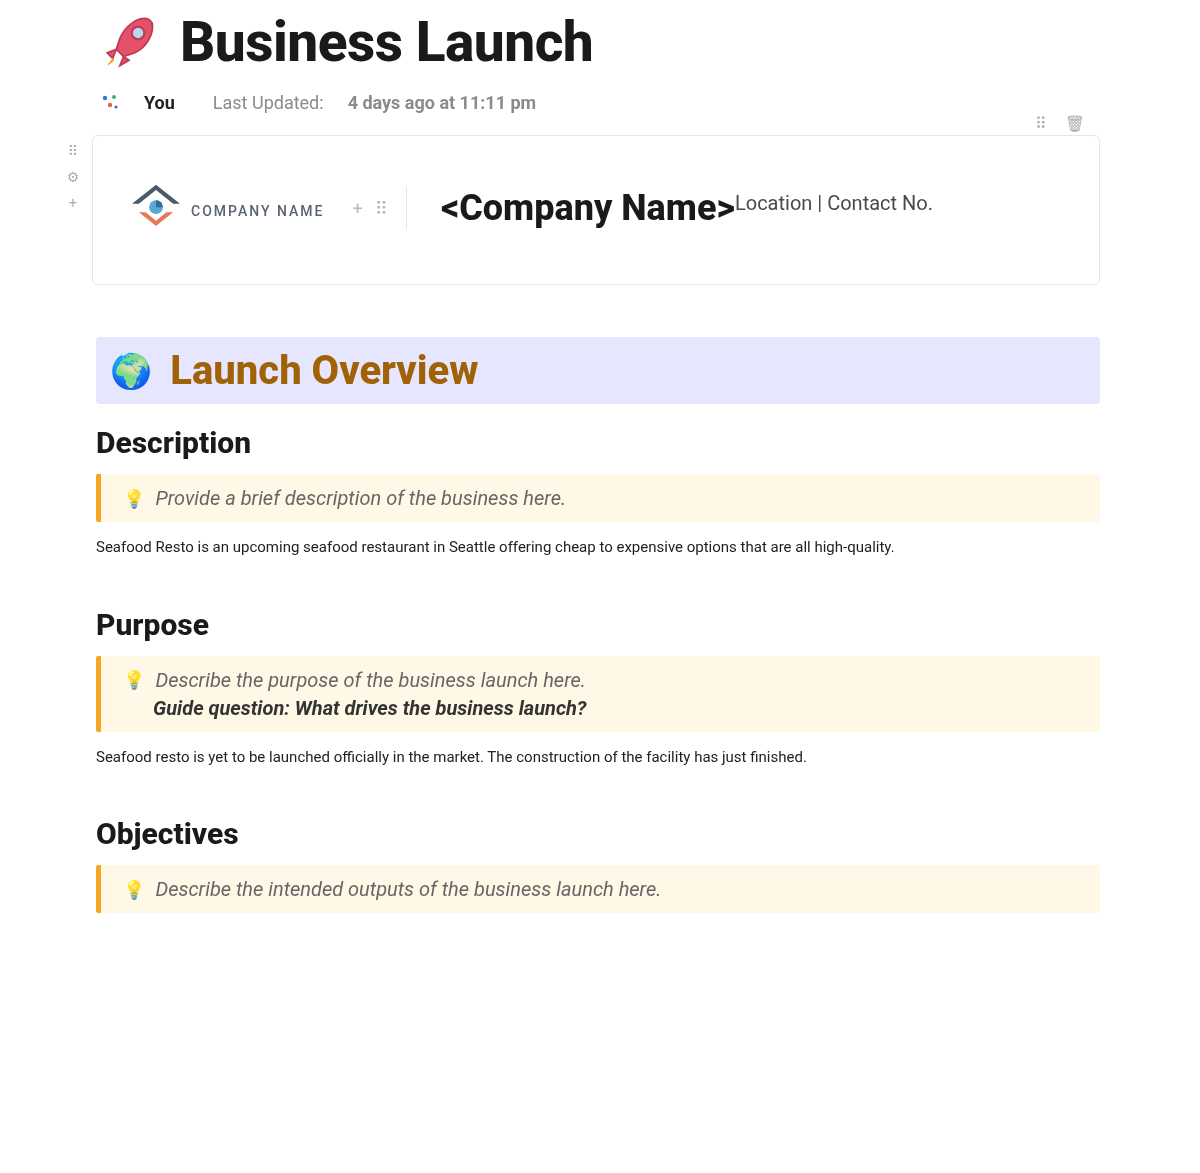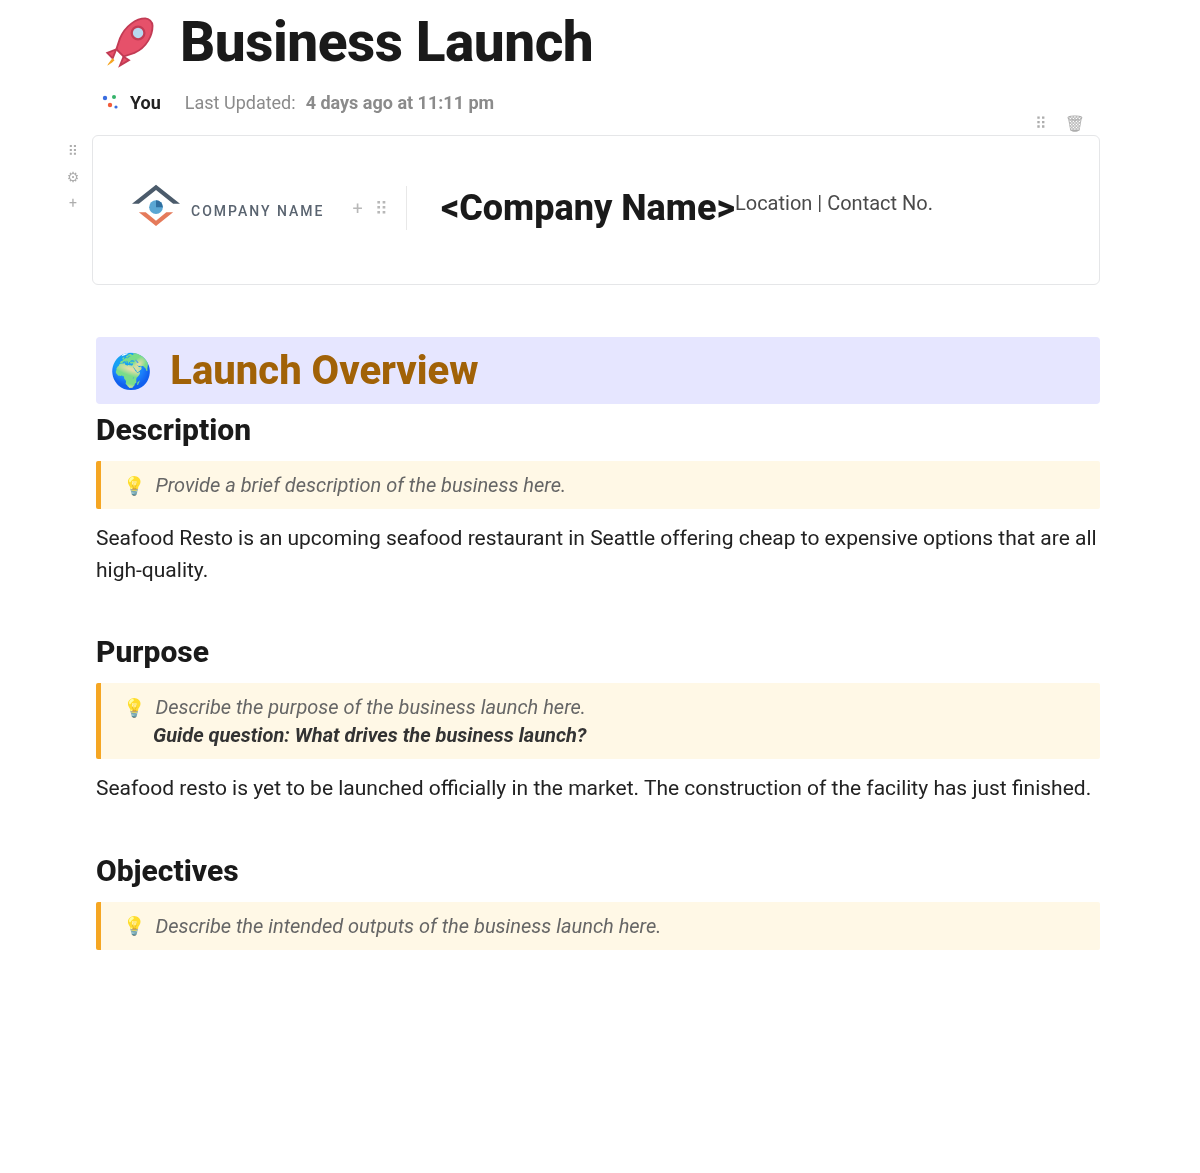--- a/index.html
+++ b/index.html
@@ -26,21 +26,21 @@
     color: #1a1a1a;
     letter-spacing: -0.5px;
   }
   .rocket-icon {
     width: 58px;
     height: 58px;
   }
   .meta-row {
     display: flex;
     align-items: center;
-    gap: 10px;
+    gap: 24px;
     padding-left: 28px;
     margin-bottom: 22px;
     font-size: 18px;
   }
   .meta-icon {
     width: 20px;
     height: 20px;
   }
   .you-label { font-weight: 700; color: #222; }
   .updated-label { color: #8b8b8b; margin-left: 14px; }
@@ -136,21 +136,21 @@
     gap: 18px;
   }
   .earth-icon { font-size: 34px; line-height: 1; }
   .section-title {
     font-size: 40px;
     font-weight: 800;
     color: #a16207;
   }
   .subsection {
     margin-left: 24px;
-    margin-top: 8px;
+    margin-top: 21px;
   }
   .sub-heading {
     font-size: 30px;
     font-weight: 800;
     color: #1a1a1a;
     margin-bottom: 14px;
   }
   .callout {
     background: #fff8e6;
     border-left: 5px solid #f5a623;
@@ -171,21 +171,21 @@
   }
   .callout-guide {
     font-style: italic;
     font-weight: 700;
     color: #333;
     font-size: 20px;
     margin-left: 30px;
     margin-top: 4px;
   }
   .body-text {
-    font-size: 21px;
+    font-size: 15px;
     color: #222;
     line-height: 1.5;
   }
   .subsection + .subsection { margin-top: 48px; }
 </style>
 </head>
 <body>
 
 <div class="page">
 

